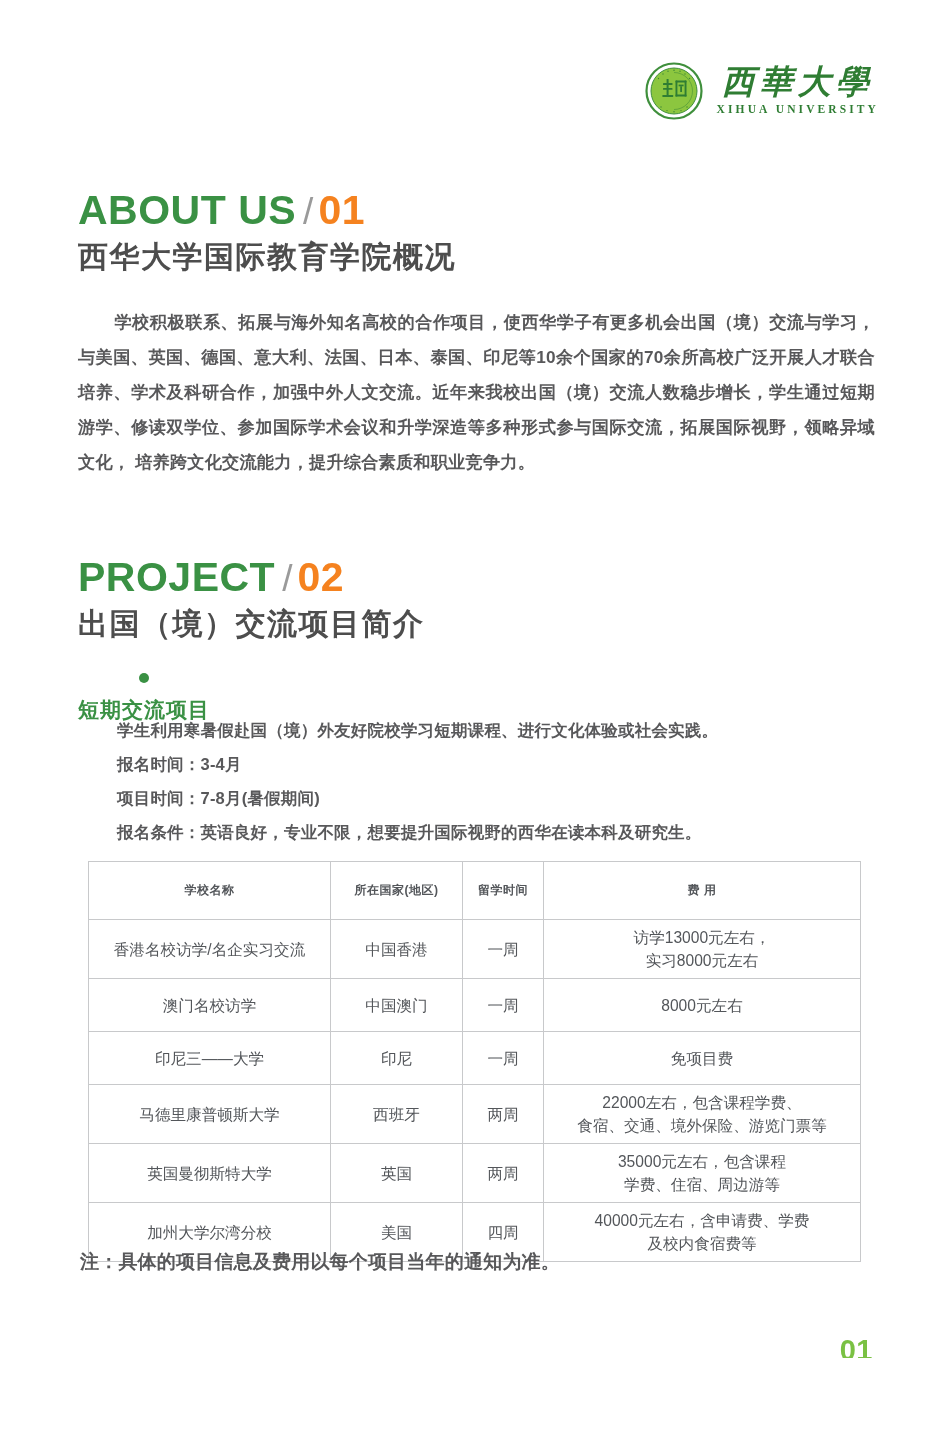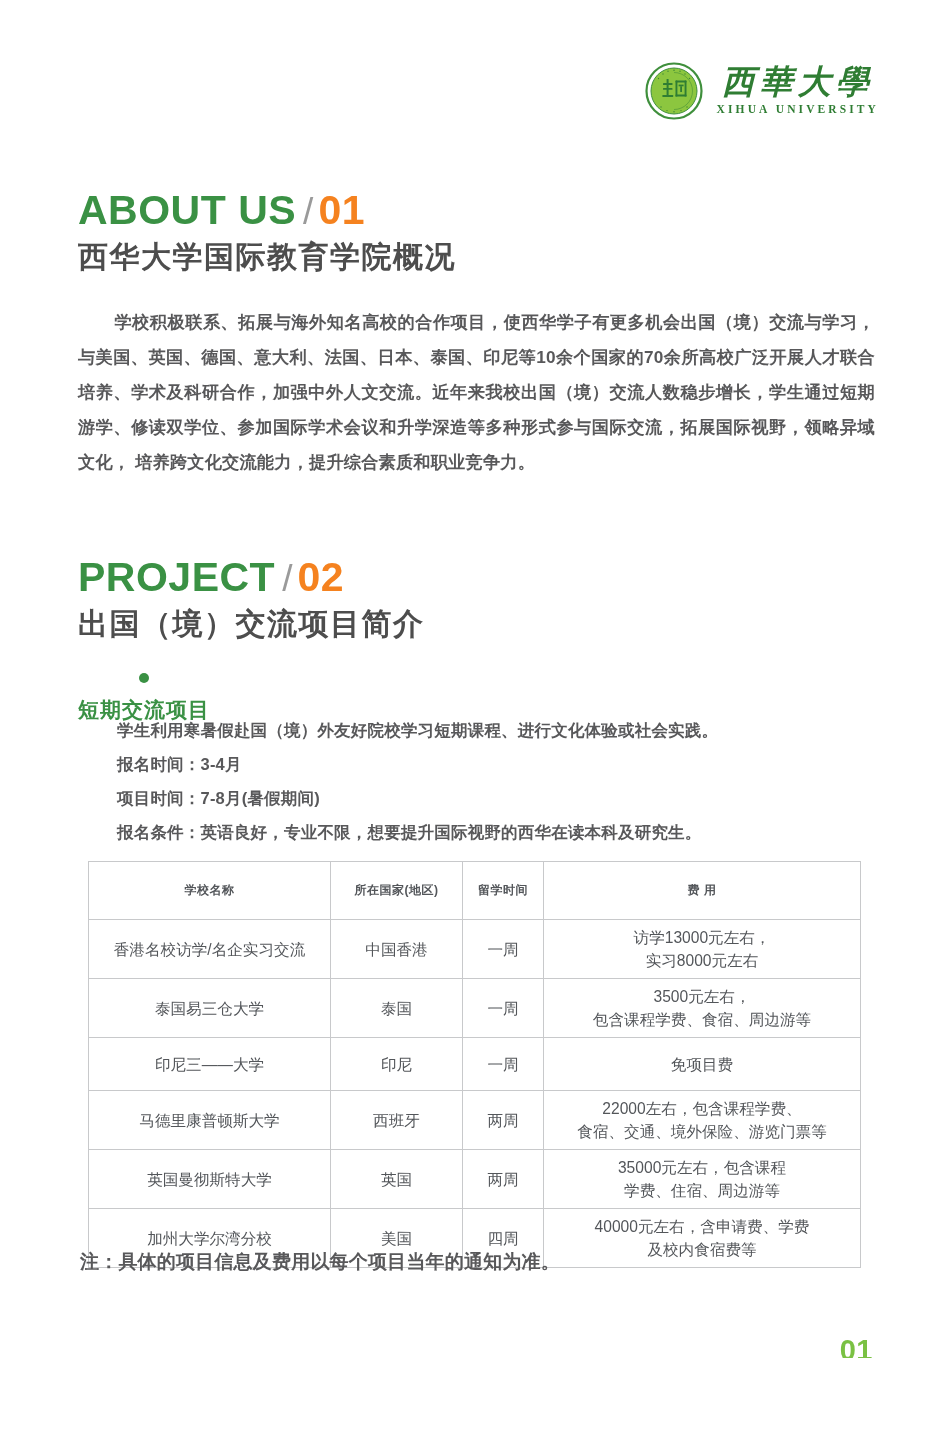--- a/index.html
+++ b/index.html
@@ -304,24 +304,24 @@
         </tr>
       </thead>
       <tbody id="programs-body">
           <tr>
             <td>香港名校访学/名企实习交流</td>
             <td>中国香港</td>
             <td>一周</td>
             <td class="fee-cell">访学13000元左右，<br>实习8000元左右</td>
           </tr>
           <tr>
-            <td>泰国易三仓大学</td>
-            <td>泰国</td>
+            <td>澳门名校访学</td>
+            <td>中国澳门</td>
             <td>一周</td>
-            <td class="fee-cell">3500元左右，<br>包含课程学费、食宿、周边游等</td>
+            <td class="fee-cell">8000元左右</td>
           </tr>
           <tr>
             <td>印尼三——大学</td>
             <td>印尼</td>
             <td>一周</td>
             <td class="fee-cell">免项目费</td>
           </tr>
           <tr>
             <td>马德里康普顿斯大学</td>
             <td>西班牙</td>

